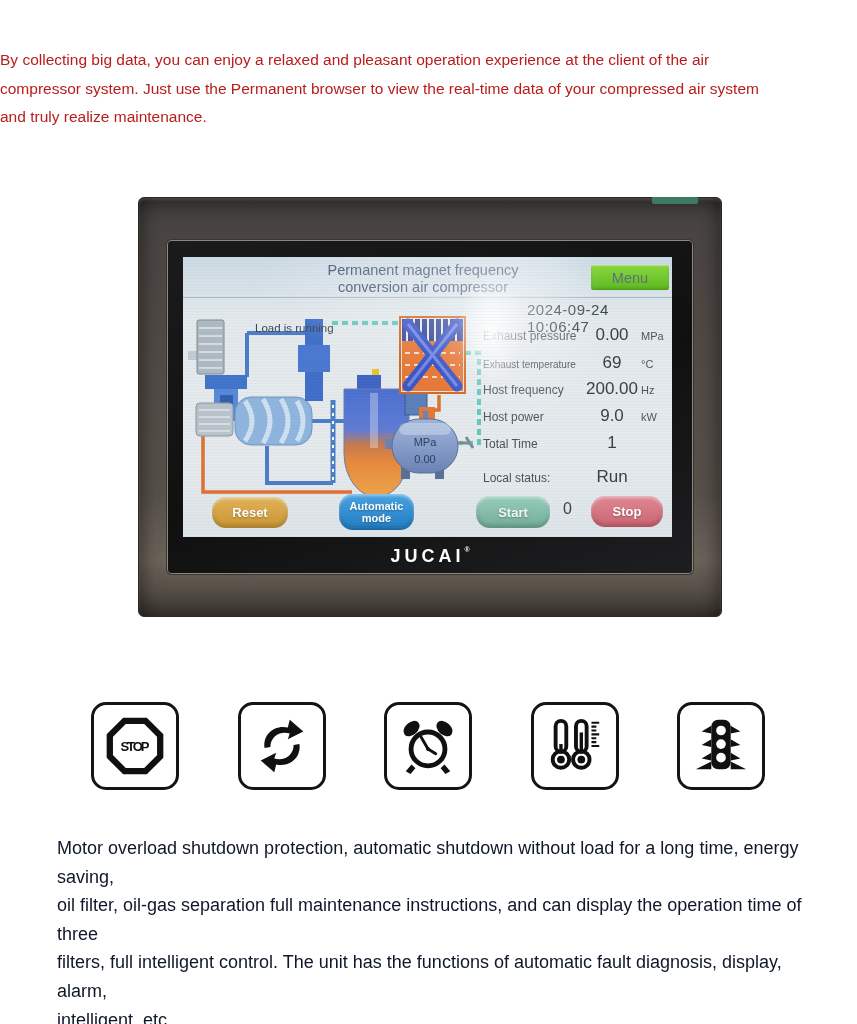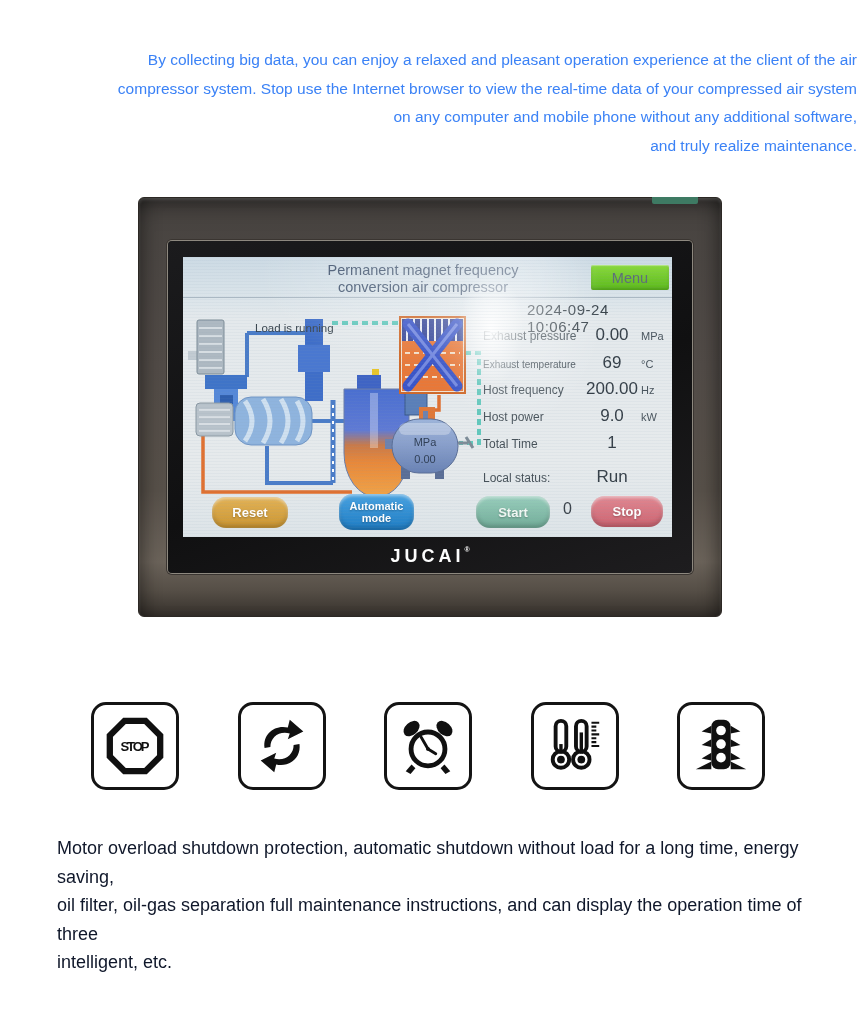--- a/index.html
+++ b/index.html
@@ -1,21 +1,21 @@
 <!DOCTYPE html>
 <html><head>
 <meta charset="utf-8">
 <style>
   html,body{margin:0;padding:0;background:#ffffff;}
   .page{position:relative;width:857px;height:1024px;background:#ffffff;overflow:hidden;
         font-family:"Liberation Sans",sans-serif;color:#262626;}
 
   
-  .intro{position:absolute;top:46px;left:0;width:857px;text-align:right;
-         font-size:15.5px;line-height:28.6px;color:#3b82f6;}
+  .intro{position:absolute;top:46px;left:0;width:857px;text-align:left;
+         font-size:15.5px;line-height:28.6px;color:#b91c1c;}
   .features{position:absolute;top:834px;left:57px;width:748px;text-align:left;
          font-size:18px;line-height:28.6px;color:#0f172a;}
 
   
   .device{position:absolute;left:138px;top:197px;width:584px;height:420px;}
   .bezel{position:absolute;inset:0;border-radius:6px;border:1px solid #2c2824;
          background:linear-gradient(180deg,#474340 0%,#514b47 40%,#575049 70%,#6b635a 87%,#554e46 94%,#36312c 100%);
          box-shadow:inset 0 2px 3px rgba(255,255,255,.14),
                     inset 14px 0 20px -12px rgba(0,0,0,.45),
                     inset -14px 0 20px -12px rgba(0,0,0,.45),
@@ -79,22 +79,21 @@
   .icon-card{width:88px;height:88px;border:3px solid #141414;border-radius:15px;background:#fff;
              box-sizing:border-box;display:flex;align-items:center;justify-content:center;}
 </style>
 </head>
 <body>
 
 <div class="page">
 
   <div class="intro">
     <div>By collecting big data, you can enjoy a relaxed and pleasant operation experience at the client of the air</div>
-    <div>compressor system. Stop use the Internet browser to view the real-time data of your compressed air system</div>
-    <div>on any computer and mobile phone without any additional software,</div>
+    <div>compressor system. Just use the Permanent browser to view the real-time data of your compressed air system</div>
     <div>and truly realize maintenance.</div>
   </div>
 
   <div class="device">
     <div class="bezel"></div>
     <div class="green-tab"></div>
 
     <div class="screen-frame">
       <div class="lcd">
 
@@ -318,16 +317,17 @@
         <circle cx="32" cy="16" r="5" fill="#ffffff"></circle>
         <circle cx="32" cy="30" r="5" fill="#ffffff"></circle>
         <circle cx="32" cy="44" r="5" fill="#ffffff"></circle>
       </svg>
     </div>
   </div>
 
   <div class="features">
     <div>Motor overload shutdown protection, automatic shutdown without load for a long time, energy saving,</div>
     <div>oil filter, oil-gas separation full maintenance instructions, and can display the operation time of three</div>
+    <div>filters, full intelligent control. The unit has the functions of automatic fault diagnosis, display, alarm,</div>
     <div>intelligent, etc.</div>
   </div>
 
 </div>
 
 </body></html>

